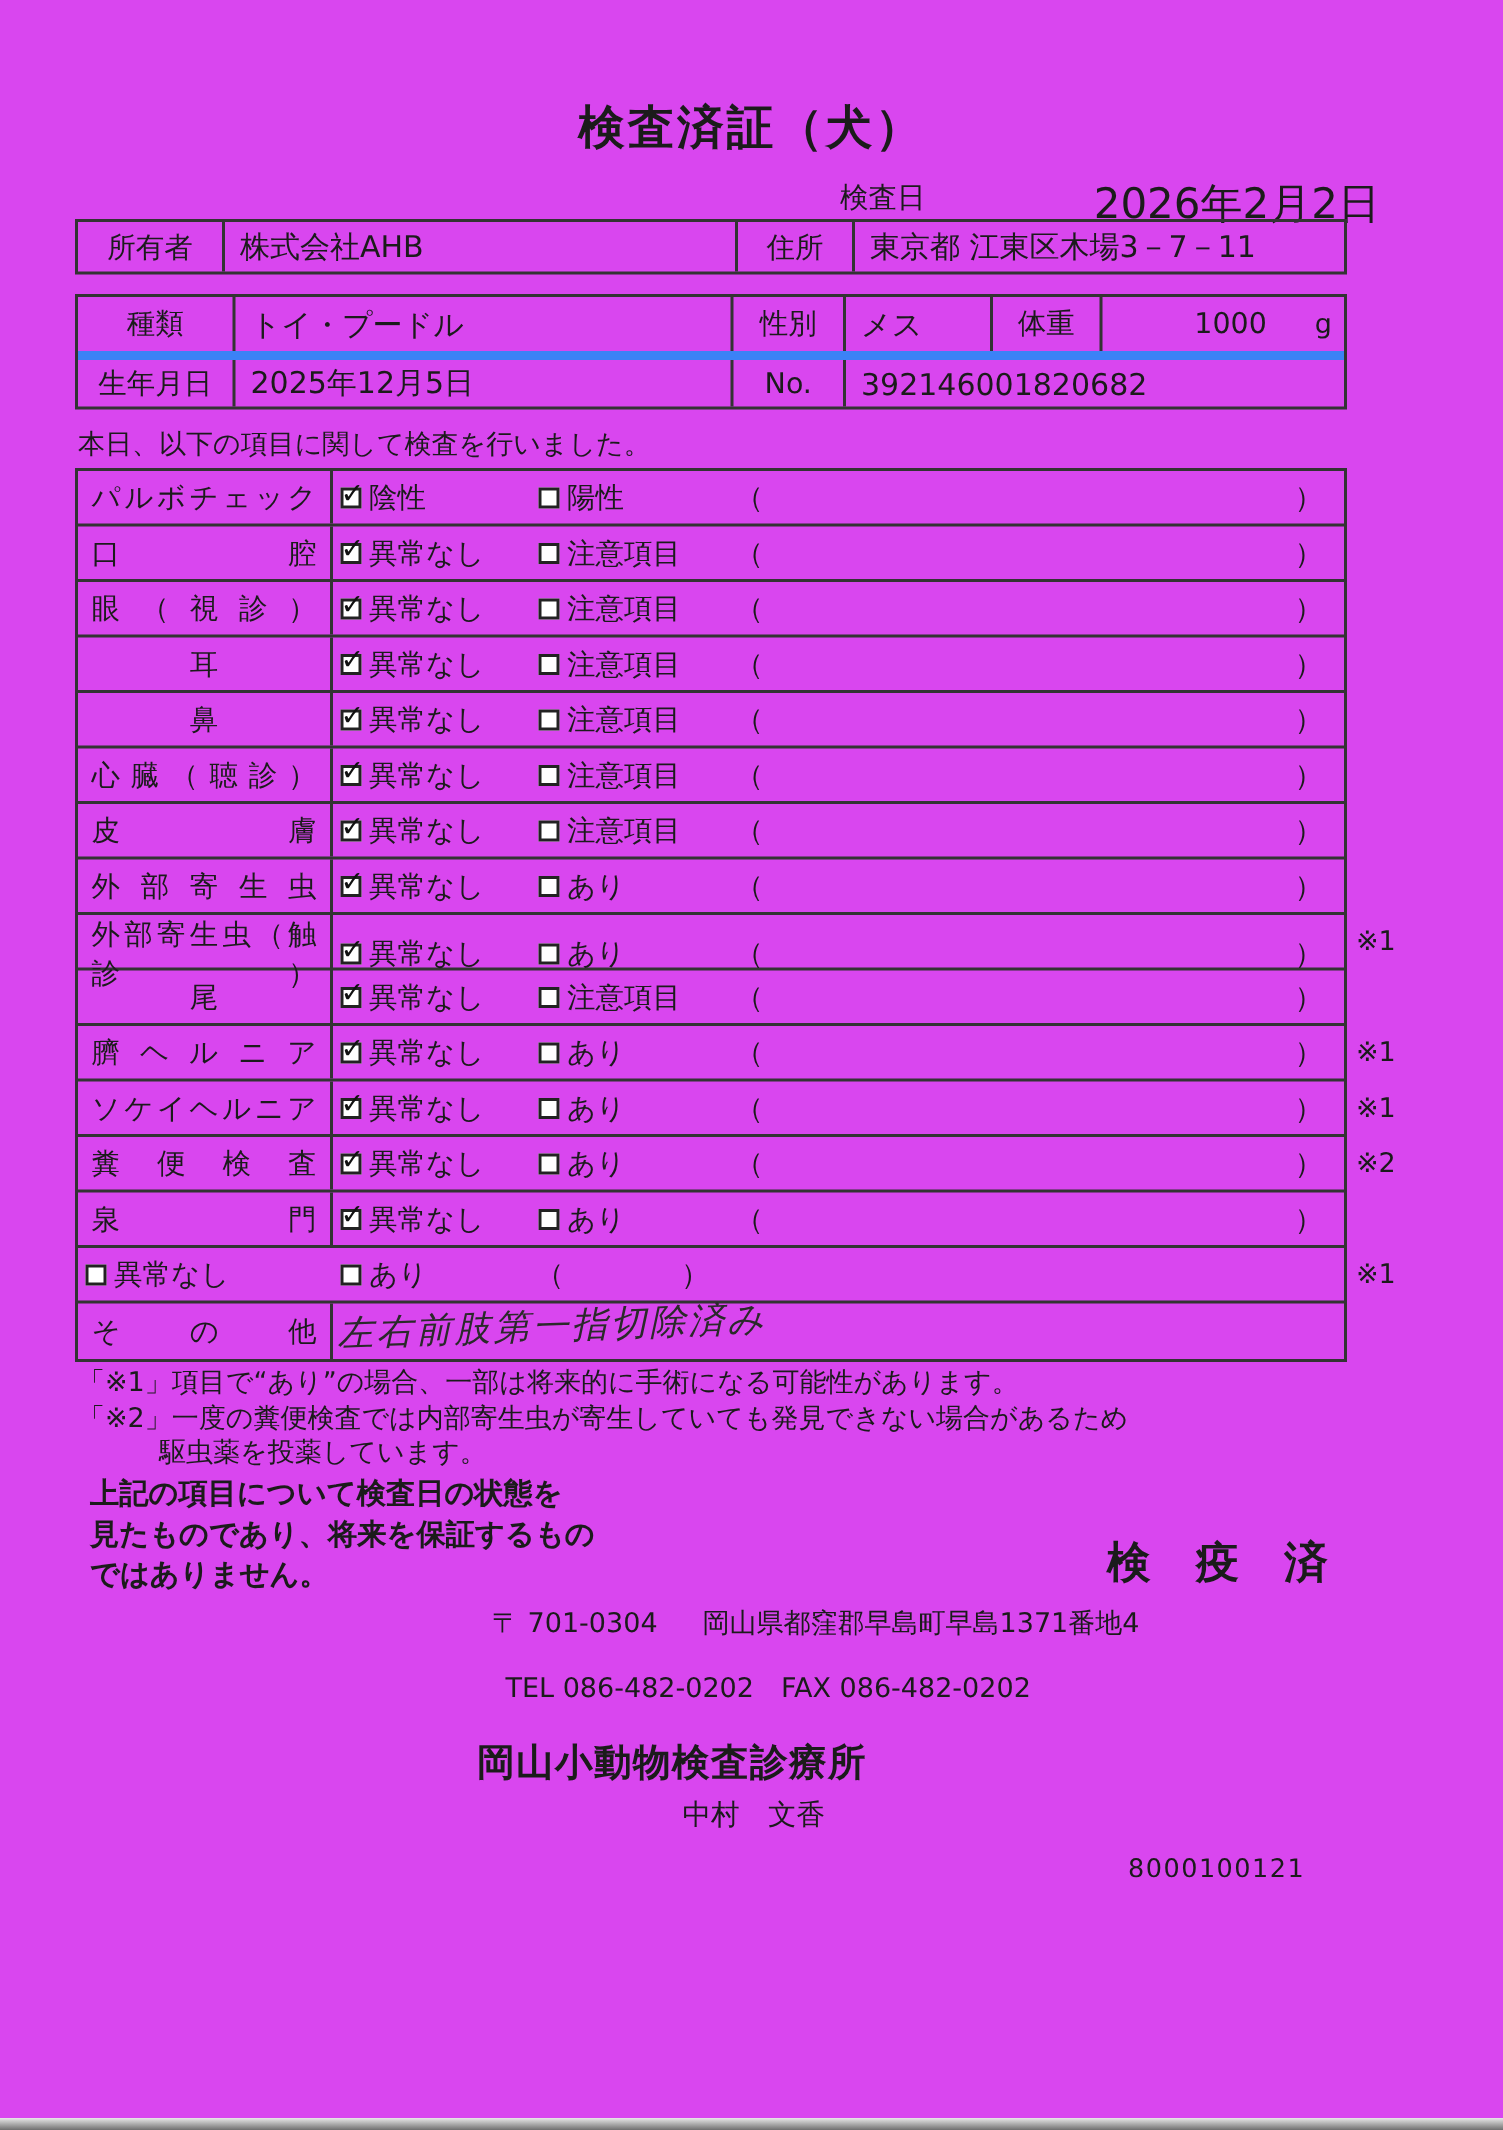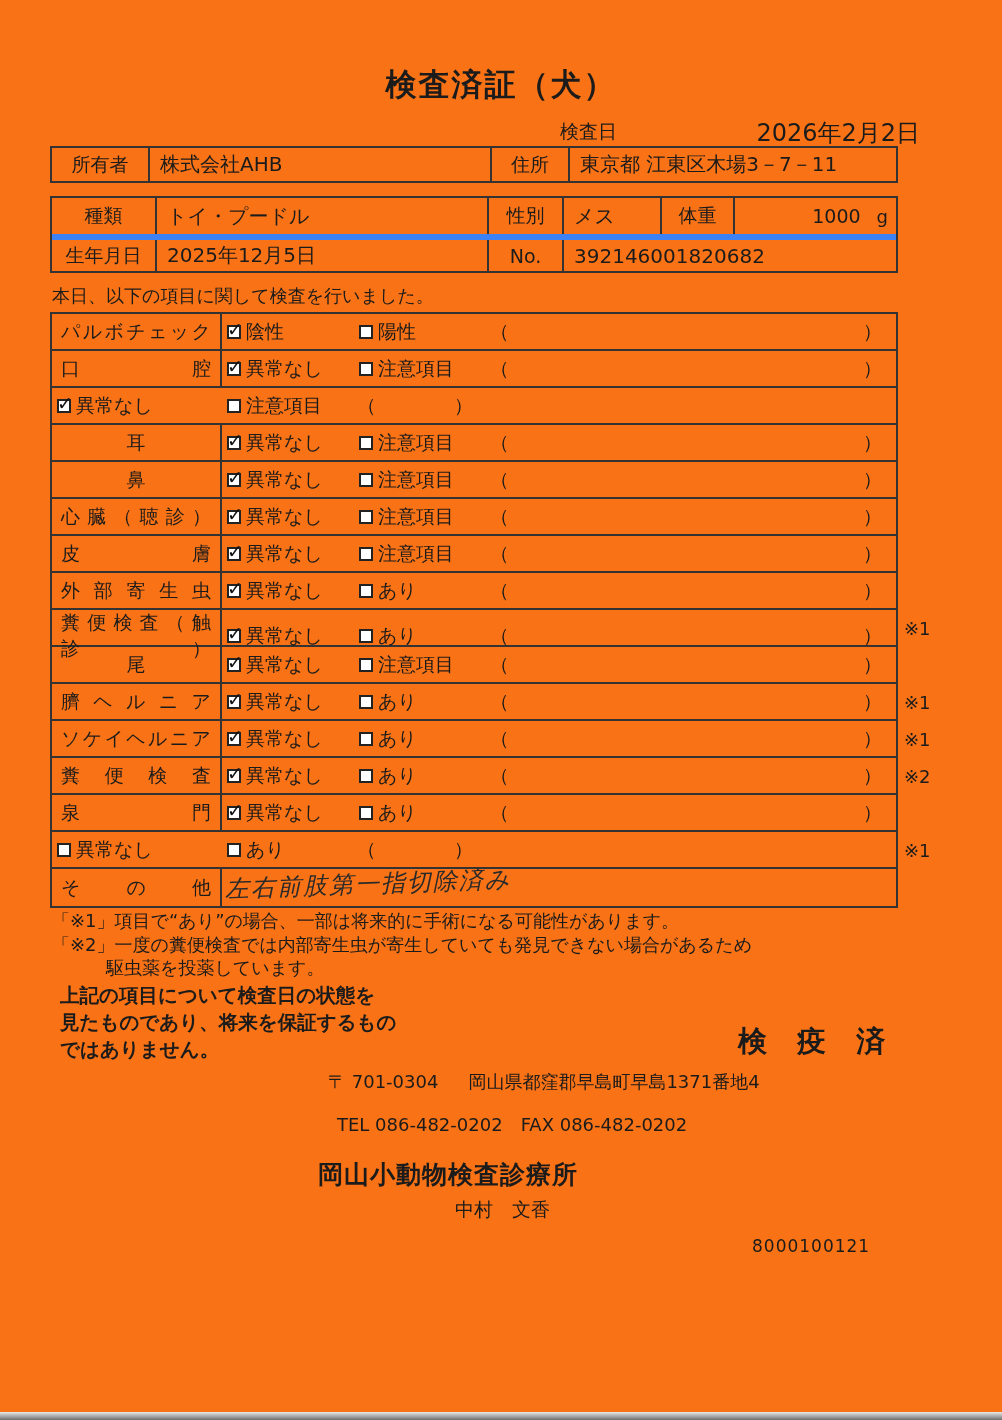--- a/index.html
+++ b/index.html
@@ -1,38 +1,38 @@
 <!DOCTYPE html>
 <html><head>
 <meta charset="utf-8">
 <style>
   * { margin:0; padding:0; box-sizing:border-box; }
   body { background:#ffffff; font-family:"DejaVu Sans", sans-serif; color:#1b1b1b; }
-  .page { position:relative; width:1002px; height:1420px; background:#f97316; overflow:hidden; }
+  .page { position:relative; width:1002px; height:1420px; background:#d946ef; overflow:hidden; }
 
   .title { position:absolute; top:64px; left:0; width:100%; text-align:center;
            font-size:31px; font-weight:600; letter-spacing:2px; }
 
   .date-label { position:absolute; top:119px; left:560px; font-size:19px; }
-  .date-value { position:absolute; top:117px; left:700px; width:220px; text-align:right; font-size:24px; }
+  .date-value { position:absolute; top:117px; left:700px; width:220px; text-align:right; font-size:28px; }
 
   .tbl { position:absolute; left:50px; width:848px; border:2px solid #333; }
   .cell { border-right:2px solid #333; display:flex; align-items:center; font-size:19px; overflow:hidden; }
   .cell.lastc { border-right:none; }
   .cell.hd { justify-content:center; }
   .cell.val { padding-left:10px; font-size:20px; }
 
   .owner-tbl { top:146px; height:37px; display:grid; grid-template-columns:98px 342px 78px 1fr; }
 
   .pet-tbl { top:196px; }
   .t2-row { display:grid; height:36px; }
   .t2-row.r1 { grid-template-columns:105px 332px 75px 98px 73px 1fr; }
   .t2-row.r2 { grid-template-columns:105px 332px 75px 1fr; border-top:6px solid #3b82f6; height:37px; }
   .weight-cell { justify-content:flex-end; padding-right:8px; }
-  .weight-cell .wval { margin-right:16px; }
+  .weight-cell .wval { margin-right:32px; }
   .weight-cell .wunit { font-size:18px; }
 
   .intro { position:absolute; top:284px; left:52px; font-size:18px; }
 
   .insp-table { position:absolute; top:312px; left:50px; width:848px; border:2px solid #333; }
   .insp-row { display:grid; grid-template-columns:170px 132px 133px 1fr; height:37px;
               border-bottom:2px solid #333; position:relative; }
   .insp-row:last-child { border-bottom:none; }
   .c-label { border-right:2px solid #333; display:flex; align-items:center; padding:0 9px; }
   .label-text { flex:1; font-size:19px; text-align:justify; text-align-last:justify; text-justify:inter-character; }
@@ -139,20 +139,23 @@
     </div>
     <div class="c-paren">
       <span class="paren">（</span>
 
       <span class="paren">）</span>
     </div>
     <span class="note"></span>
   </div>
 
   <div class="insp-row">
+    <div class="cell-wrap c-label">
+      <span class="label-text">眼（視診）</span>
+    </div>
     <div class="c-opt c-opt1">
       <span class="chk checked"></span>
       <span class="optlabel">異常なし</span>
     </div>
     <div class="c-opt c-opt2">
       <span class="chk"></span>
       <span class="optlabel">注意項目</span>
     </div>
     <div class="c-paren">
       <span class="paren">（</span>
@@ -257,21 +260,21 @@
     <div class="c-paren">
       <span class="paren">（</span>
 
       <span class="paren">）</span>
     </div>
     <span class="note"></span>
   </div>
 
   <div class="insp-row">
     <div class="cell-wrap c-label">
-      <span class="label-text">糞便検査（触診）</span>
+      <span class="label-text">外部寄生虫（触診）</span>
     </div>
     <div class="c-opt c-opt1">
       <span class="chk checked"></span>
       <span class="optlabel">異常なし</span>
     </div>
     <div class="c-opt c-opt2">
       <span class="chk"></span>
       <span class="optlabel">あり</span>
     </div>
     <div class="c-paren">

